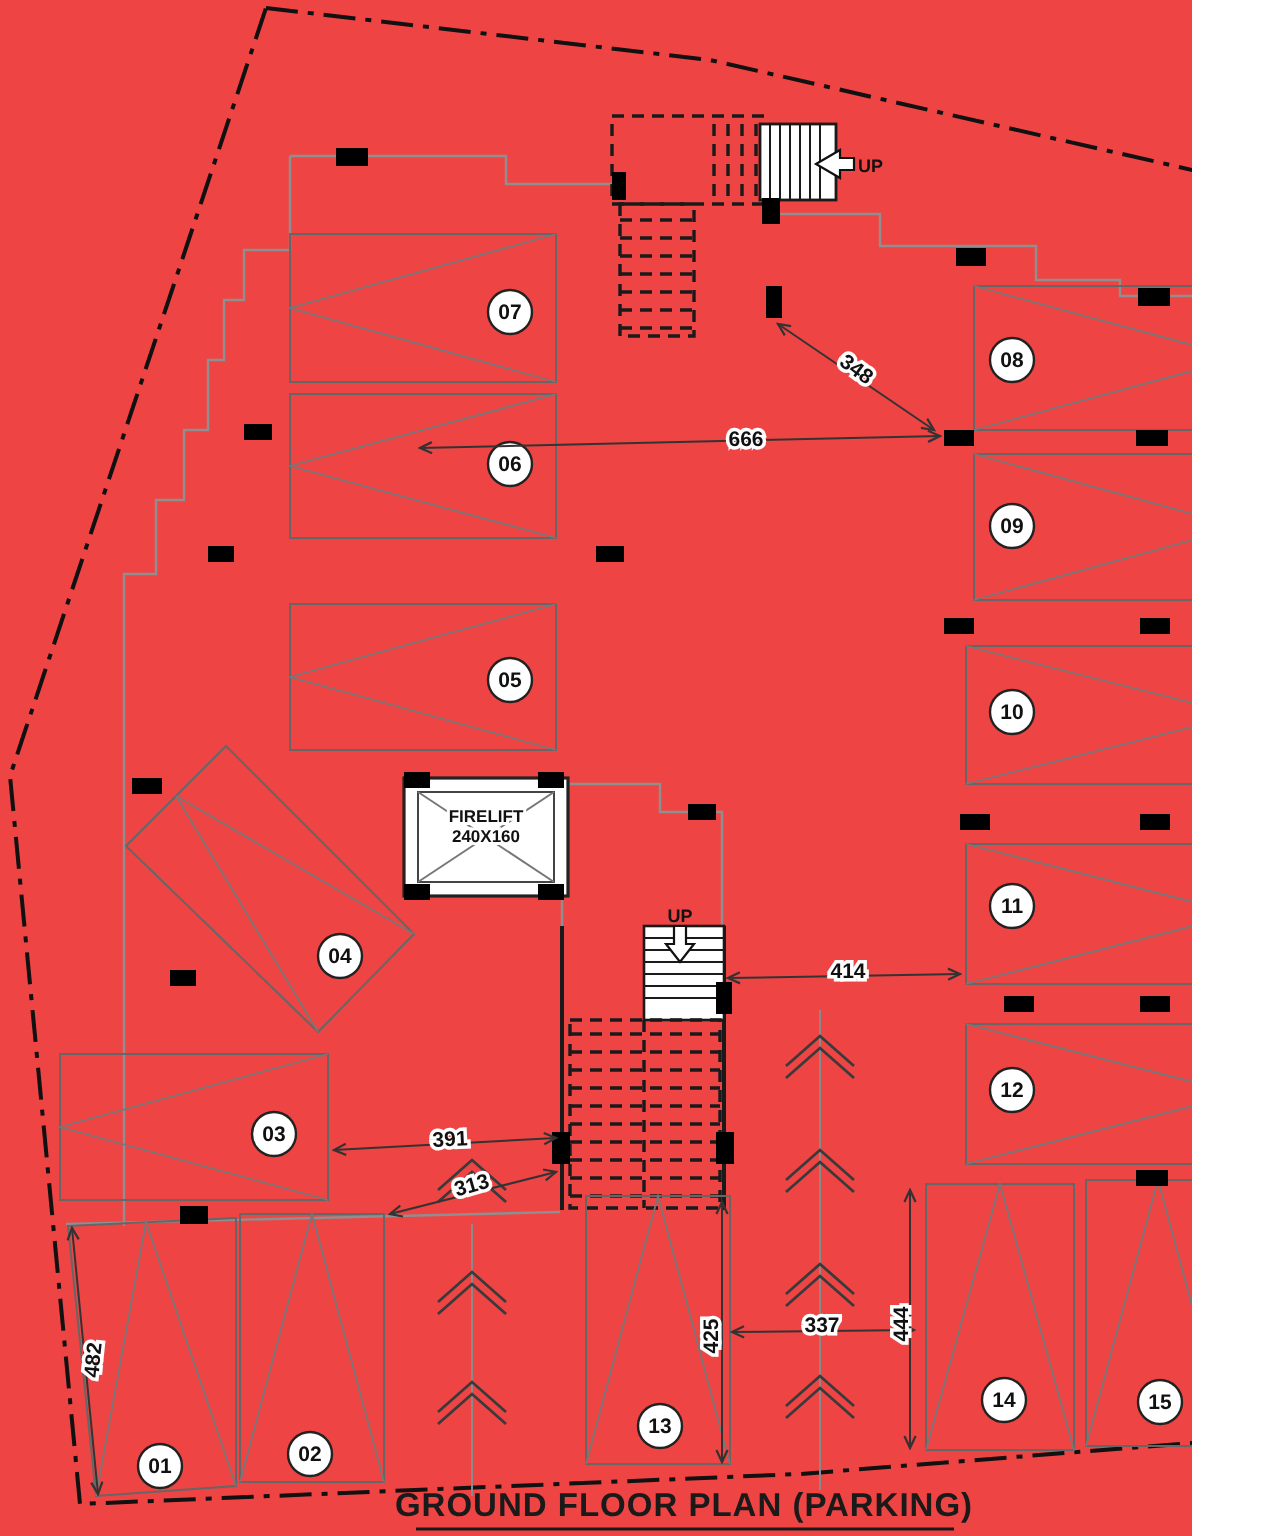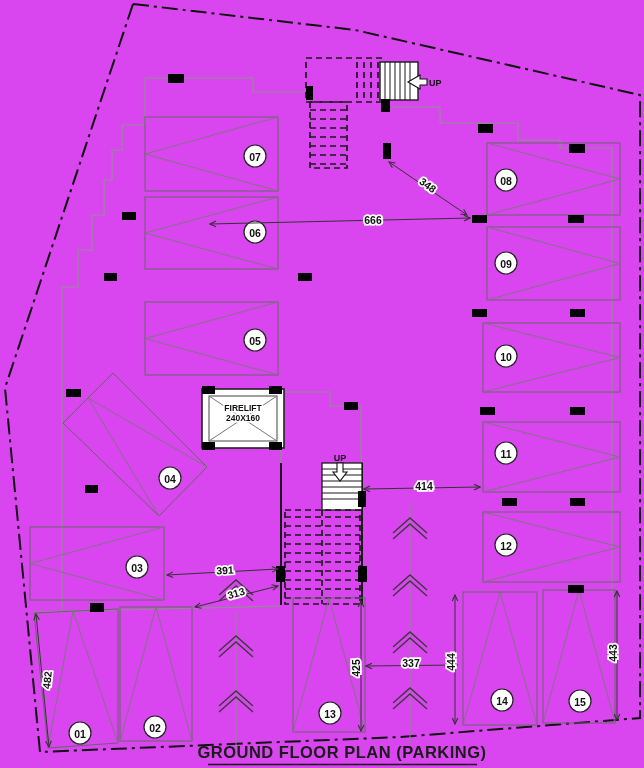--- a/index.html
+++ b/index.html
@@ -1,17 +1,17 @@
 <!DOCTYPE html>
 <html><head>
 <meta charset="utf-8">
 <style>
   html,body{margin:0;padding:0;background:#ffffff;}
   body{font-family:"Liberation Sans", sans-serif;}
-  .stage{position:relative;width:644px;height:768px;background:#d946ef;overflow:hidden;}
+  .stage{position:relative;width:596px;height:768px;background:#ef4444;overflow:hidden;}
   svg text{font-family:"Liberation Sans", sans-serif;}
   .title-text{font-size:16.5px;font-weight:bold;letter-spacing:.5px;fill:#1a1a1a;}
 </style>
 </head>
 <body>
 
 <div class="stage">
   <svg id="plan" width="644" height="768" viewBox="0 0 644 768">
     <defs>
       <marker id="arr" viewBox="0 0 10 10" refX="8.5" refY="5" markerWidth="8" markerHeight="8" orient="auto-start-reverse">

